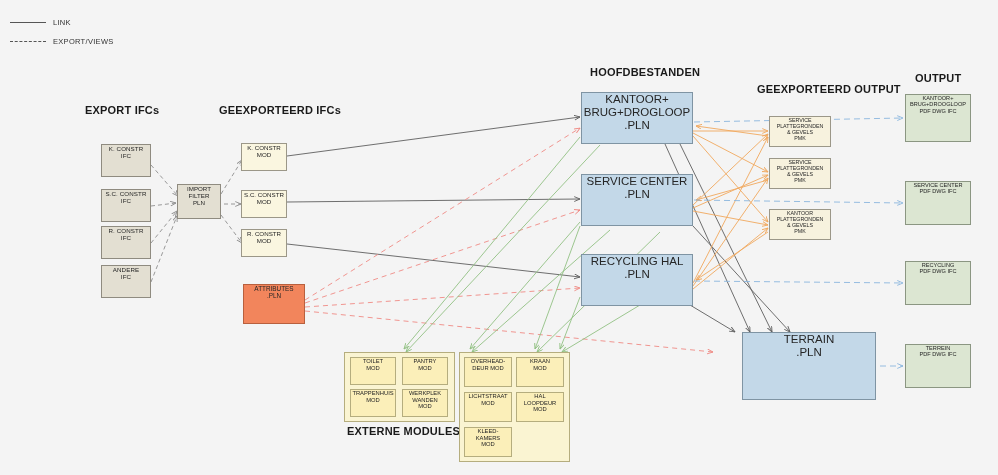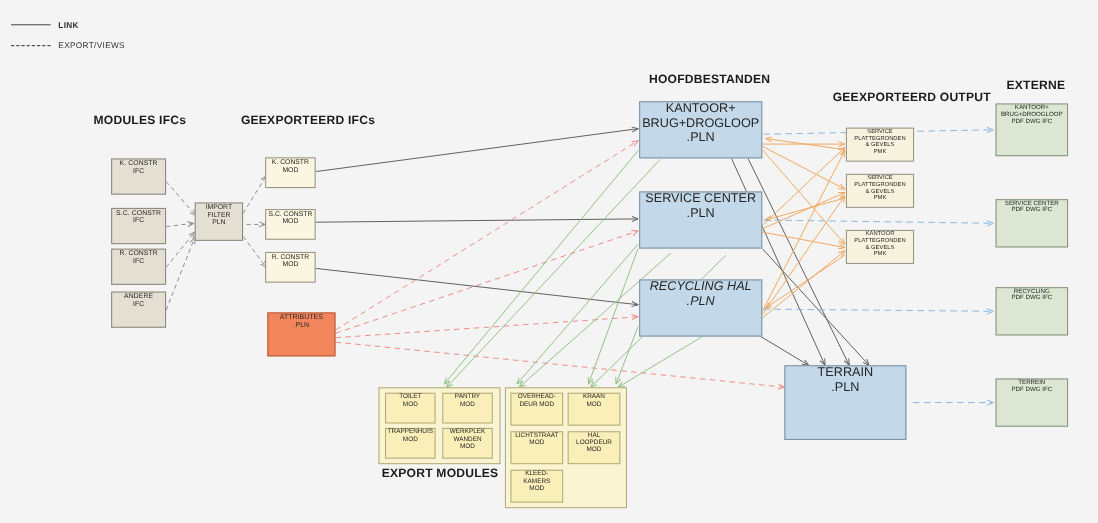--- a/index.html
+++ b/index.html
@@ -148,33 +148,33 @@
         <path d="M694,122 L903,118"></path>
         <path d="M694,200 L903,203"></path>
         <path d="M694,281 L903,283"></path>
         <path d="M830,366 L903,366"></path>
       </g>
     </g>
   </svg>
 
   <div class="legend-row" style="left:10px;top:18px;">
     <span class="lg-line"></span>
-    <span class="legend" style="position:static;font-weight:bold;">LINK</span>
+    <span class="legend" style="position:static;">LINK</span>
   </div>
   <div class="legend-row" style="left:10px;top:37px;">
     <span class="lg-dash"></span>
     <span class="legend" style="position:static;">EXPORT/VIEWS</span>
   </div>
 
-  <div class="sect" style="left:85px;top:104px;">MODULES IFCs</div>
+  <div class="sect" style="left:85px;top:104px;">EXPORT IFCs</div>
   <div class="sect" style="left:219px;top:104px;">GEEXPORTEERD IFCs</div>
   <div class="sect" style="left:590px;top:66px;">HOOFDBESTANDEN</div>
   <div class="sect" style="left:757px;top:83px;">GEEXPORTEERD OUTPUT</div>
-  <div class="sect" style="left:915px;top:72px;">EXTERNE</div>
-  <div class="sect" style="left:347px;top:425px;">EXPORT MODULES</div>
+  <div class="sect" style="left:915px;top:72px;">OUTPUT</div>
+  <div class="sect" style="left:347px;top:425px;">EXTERNE MODULES</div>
 
   <div class="node n-ifc" style="left:101px;top:144px;width:50px;height:33px;">
       <span>K. CONSTR<br>IFC</span>
     </div>
   <div class="node n-ifc" style="left:101px;top:189px;width:50px;height:33px;">
       <span>S.C. CONSTR<br>IFC</span>
     </div>
   <div class="node n-ifc" style="left:101px;top:226px;width:50px;height:33px;">
       <span>R. CONSTR<br>IFC</span>
     </div>
@@ -199,24 +199,24 @@
   <div class="node n-attr" style="left:243px;top:284px;width:62px;height:40px;">
       <span>ATTRIBUTES<br>.PLN</span>
     </div>
 
   <div class="node n-main" style="left:581px;top:92px;width:112px;height:52px;">
       <span>KANTOOR+<br>BRUG+DROGLOOP<br>.PLN</span>
     </div>
   <div class="node n-main" style="left:581px;top:174px;width:112px;height:52px;">
       <span>SERVICE CENTER<br>.PLN</span>
     </div>
-  <div class="node n-main" style="left:581px;top:254px;width:112px;height:52px;font-style:italic;">
+  <div class="node n-main" style="left:581px;top:254px;width:112px;height:52px;">
       <span>RECYCLING HAL<br>.PLN</span>
     </div>
-  <div class="node n-main" style="left:713px;top:332px;width:111px;height:68px;">
+  <div class="node n-main" style="left:742px;top:332px;width:134px;height:68px;">
       <span>TERRAIN<br>.PLN</span>
     </div>
 
   <div class="node n-view" style="left:769px;top:116px;width:62px;height:31px;">
       <span>SERVICE<br>PLATTEGRONDEN<br>&amp; GEVELS<br>PMK</span>
     </div>
   <div class="node n-view" style="left:769px;top:158px;width:62px;height:31px;">
       <span>SERVICE<br>PLATTEGRONDEN<br>&amp; GEVELS<br>PMK</span>
     </div>
   <div class="node n-view" style="left:769px;top:209px;width:62px;height:31px;">

